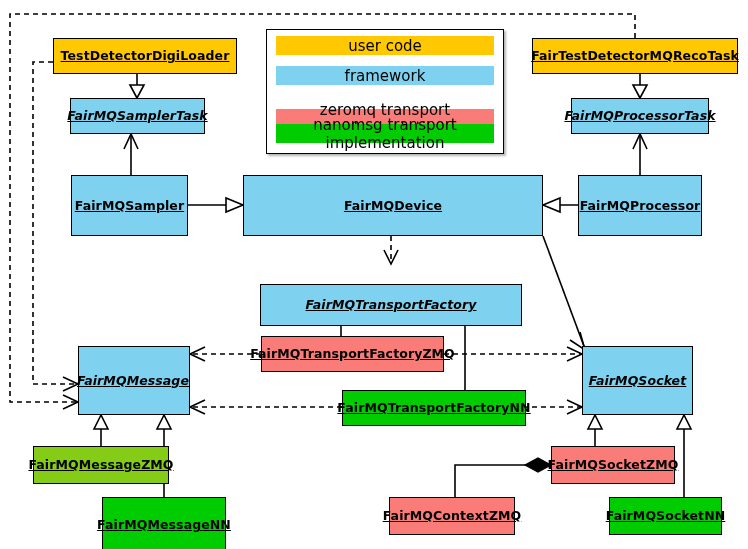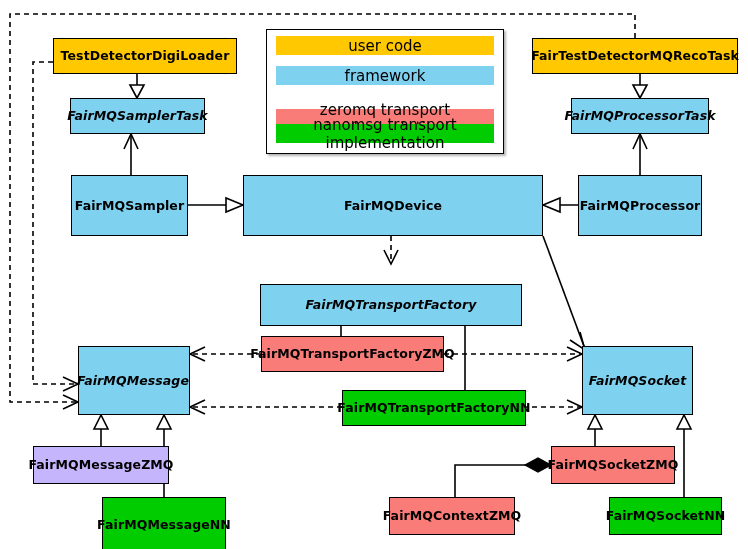--- a/index.html
+++ b/index.html
@@ -31,20 +31,21 @@
     display: flex;
     align-items: center;
     justify-content: center;
     text-align: center;
     font-size: 12.5px;
     font-weight: bold;
     color: #000000;
     line-height: 1.1;
     letter-spacing: 0.1px;
     z-index: 2;
+    text-decoration: underline;
   }
   .node.abstract {
     font-style: italic;
   }
   .legend-box {
     position: absolute;
     box-sizing: border-box;
     border: 1.6px solid #000000;
     background: #ffffff;
     z-index: 3;
@@ -218,21 +219,21 @@
   </div>
 
   <div class="node abstract" style="left:78px; top:346px; width:112px; height:69px; background:#7FD1F0;justify-content:flex-end;">
     <span>FairMQMessage</span>
   </div>
 
   <div class="node abstract" style="left:582px; top:346px; width:111px; height:69px; background:#7FD1F0;">
     <span>FairMQSocket</span>
   </div>
 
-  <div class="node" style="left:33px; top:446px; width:136px; height:38px; background:#c4b5fd;">
+  <div class="node" style="left:33px; top:446px; width:136px; height:38px; background:#84cc16;">
     <span>FairMQMessageZMQ</span>
   </div>
 
   <div class="node" style="left:102px; top:497px; width:124px; height:56px; background:#00CC00;">
     <span>FairMQMessageNN</span>
   </div>
 
   <div class="node" style="left:551px; top:446px; width:124px; height:38px; background:#FA7C78;">
     <span>FairMQSocketZMQ</span>
   </div>

